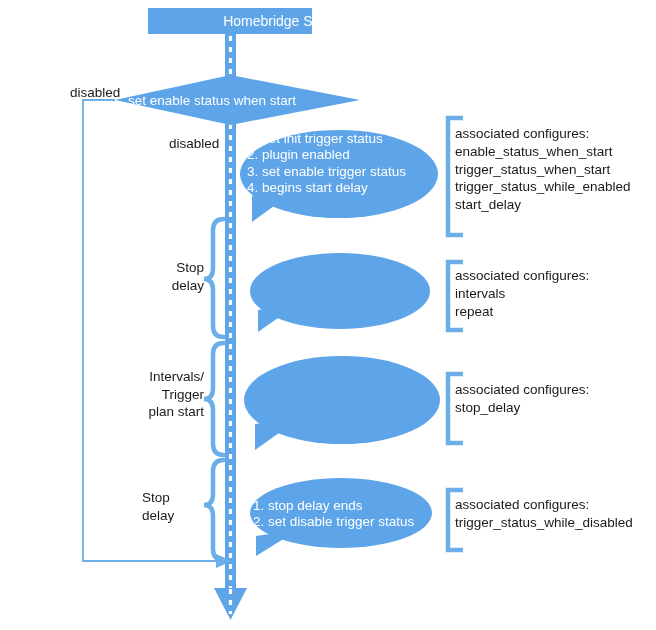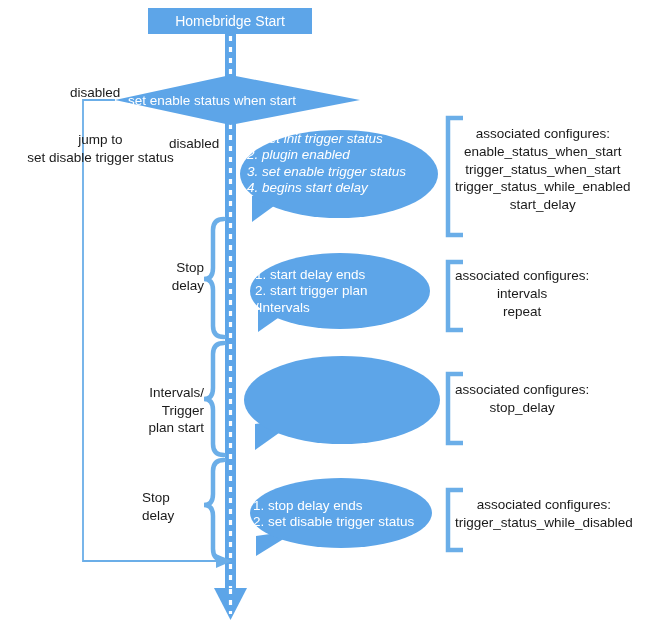--- a/index.html
+++ b/index.html
@@ -45,40 +45,41 @@
     position: absolute;
     left: 148px;
     top: 8px;
     width: 164px;
     height: 26px;
     display: flex;
     align-items: center;
     justify-content: center;
     color: #ffffff;
     font-size: 14px;
+    padding-left: 48px;
   }
   .diamond-label {
     left: 128px;
     top: 93px;
     width: 220px;
     font-size: 13.5px;
   }
-  .bubble1 { left: 247px; top: 131px; width: 185px; font-style: italic; }
+  .bubble1 { left: 247px; top: 131px; width: 185px; }
   .bubble2 { left: 255px; top: 267px; width: 170px; }
   .bubble3 { left: 250px; top: 371px; width: 184px; }
   .bubble4 { left: 253px; top: 498px; width: 180px; }
 
   .lbl-disabled { left: 70px;  top: 84px;  }
   .lbl-enabled  { left: 169px; top: 135px; }
   .lbl-jump     { left: 8px;   top: 131px; width: 185px; text-align: center; }
   .lbl-start-delay   { left: 142px; top: 259px; width: 62px; text-align: right; }
-  .lbl-intervals     { left: 116px; top: 384px; width: 88px; text-align: right; }
+  .lbl-intervals     { left: 116px; top: 368px; width: 88px; text-align: right; }
   .lbl-stop-delay    { left: 142px; top: 489px; width: 62px; text-align: left; }
 
-  .cfg { left: 455px; font-size: 13.5px; line-height: 1.32; text-align: center; }
+  .cfg { left: 455px; font-size: 13.5px; line-height: 1.32; }
   .cfg1 { top: 125px; }
   .cfg2 { top: 267px; }
   .cfg3 { top: 381px; }
   .cfg4 { top: 496px; }
 </style>
 </head>
 <body>
 
 <div id="canvas">
 
@@ -122,40 +123,35 @@
   </svg>
 
   <div class="start-label">Homebridge Start</div>
 
   <div class="node-text diamond-label">set enable status when start</div>
 
   <div class="dark-text lbl-disabled">disabled</div>
 
   <div class="dark-text lbl-enabled">disabled</div>
 
-  <div class="dark-text lbl-jump">jump to
-set disable trigger status</div>
 
   <div class="dark-text lbl-start-delay">Stop
 delay</div>
 
   <div class="dark-text lbl-intervals">Intervals/
 Trigger
 plan start</div>
 
   <div class="dark-text lbl-stop-delay">Stop
 delay</div>
 
   <div class="node-text bubble1">1. set init trigger status
 2. plugin enabled
 3. set enable trigger status
 4. begins start delay</div>
-  <div class="node-text bubble2">1. start delay ends
-2. start trigger plan
-/Intervals</div>
   <div class="node-text bubble4">1. stop delay ends
 2. set disable trigger status</div>
 
   <div class="dark-text cfg cfg1">associated configures:
 enable_status_when_start
 trigger_status_when_start
 trigger_status_while_enabled
 start_delay</div>
   <div class="dark-text cfg cfg2">associated configures:
 intervals

